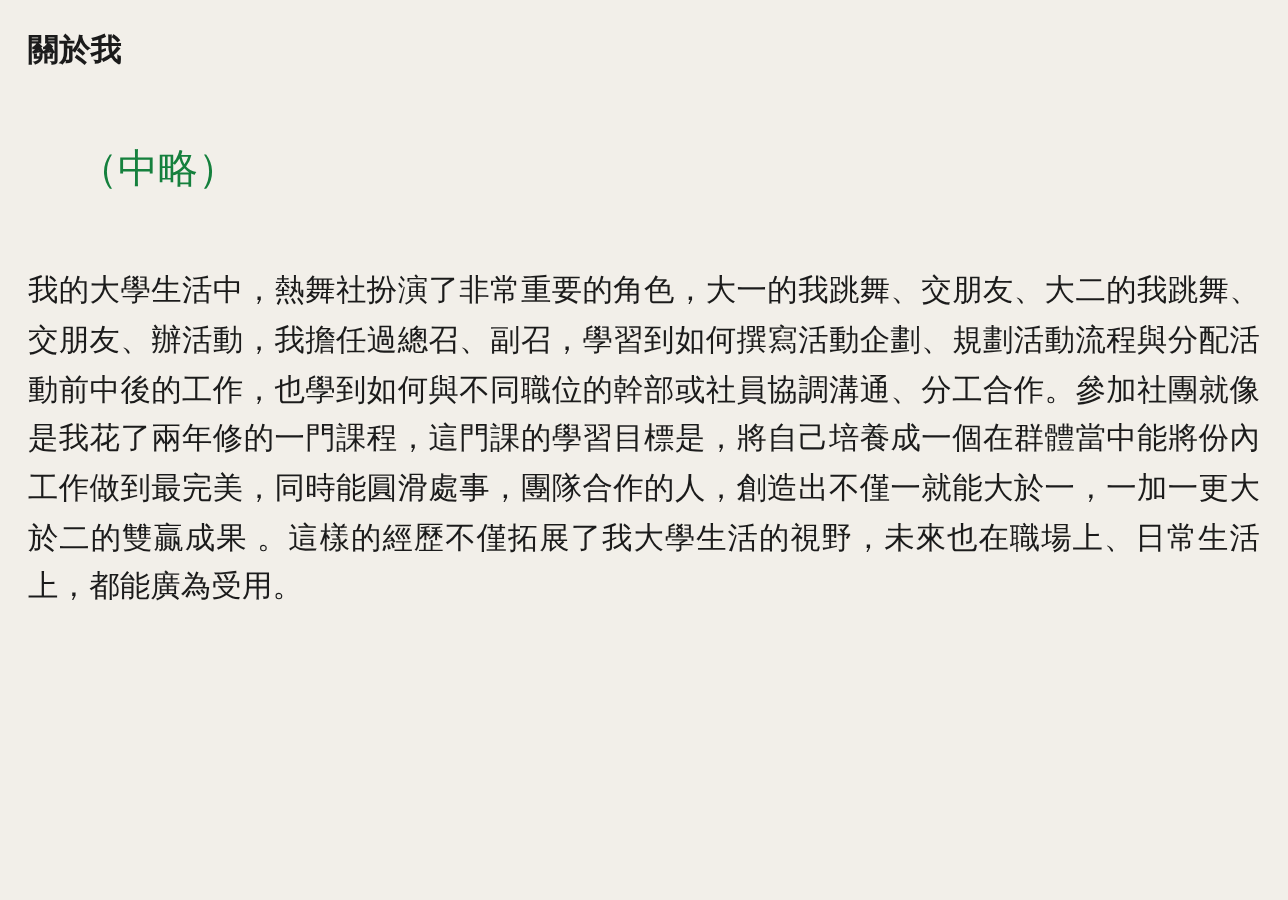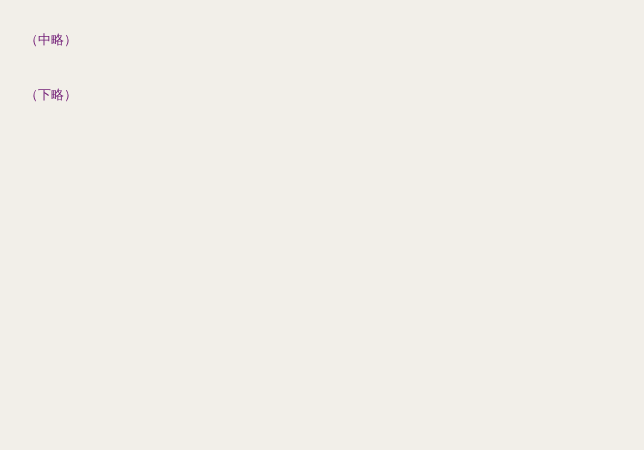--- a/index.html
+++ b/index.html
@@ -39,38 +39,39 @@
     letter-spacing: 0.1px;
     word-break: break-all;
   }
   .spacer-sm {
     height: 14px;
   }
   .spacer-md {
     height: 18px;
   }
   .note {
-    font-size: 13px;
-    color: #701a75;
+    font-size: 20px;
+    color: #15803d;
     line-height: 1.62;
-    margin: 1px;
+    margin: 15px;
     padding-left: 10px;
   }
 </style>
 </head>
 <body>
 
 <div class="page">
 
+  <h1 class="doc-title">關於我</h1>
 
 
   <div class="spacer-sm"></div>
 
   <p class="note">（中略）</p>
 
   <div class="spacer-md"></div>
 
+  <p class="para">我的大學生活中，熱舞社扮演了非常重要的角色，大一的我跳舞、交朋友、大二的我跳舞、交朋友、辦活動，我擔任過總召、副召，學習到如何撰寫活動企劃、規劃活動流程與分配活動前中後的工作，也學到如何與不同職位的幹部或社員協調溝通、分工合作。參加社團就像是我花了兩年修的一門課程，這門課的學習目標是，將自己培養成一個在群體當中能將份內工作做到最完美，同時能圓滑處事，團隊合作的人，創造出不僅一就能大於一，一加一更大於二的雙贏成果 。這樣的經歷不僅拓展了我大學生活的視野，未來也在職場上、日常生活上，都能廣為受用。</p>
 
   <div class="spacer-sm"></div>
 
-  <p class="note">（下略）</p>
 
 </div>
 
 </body></html>

